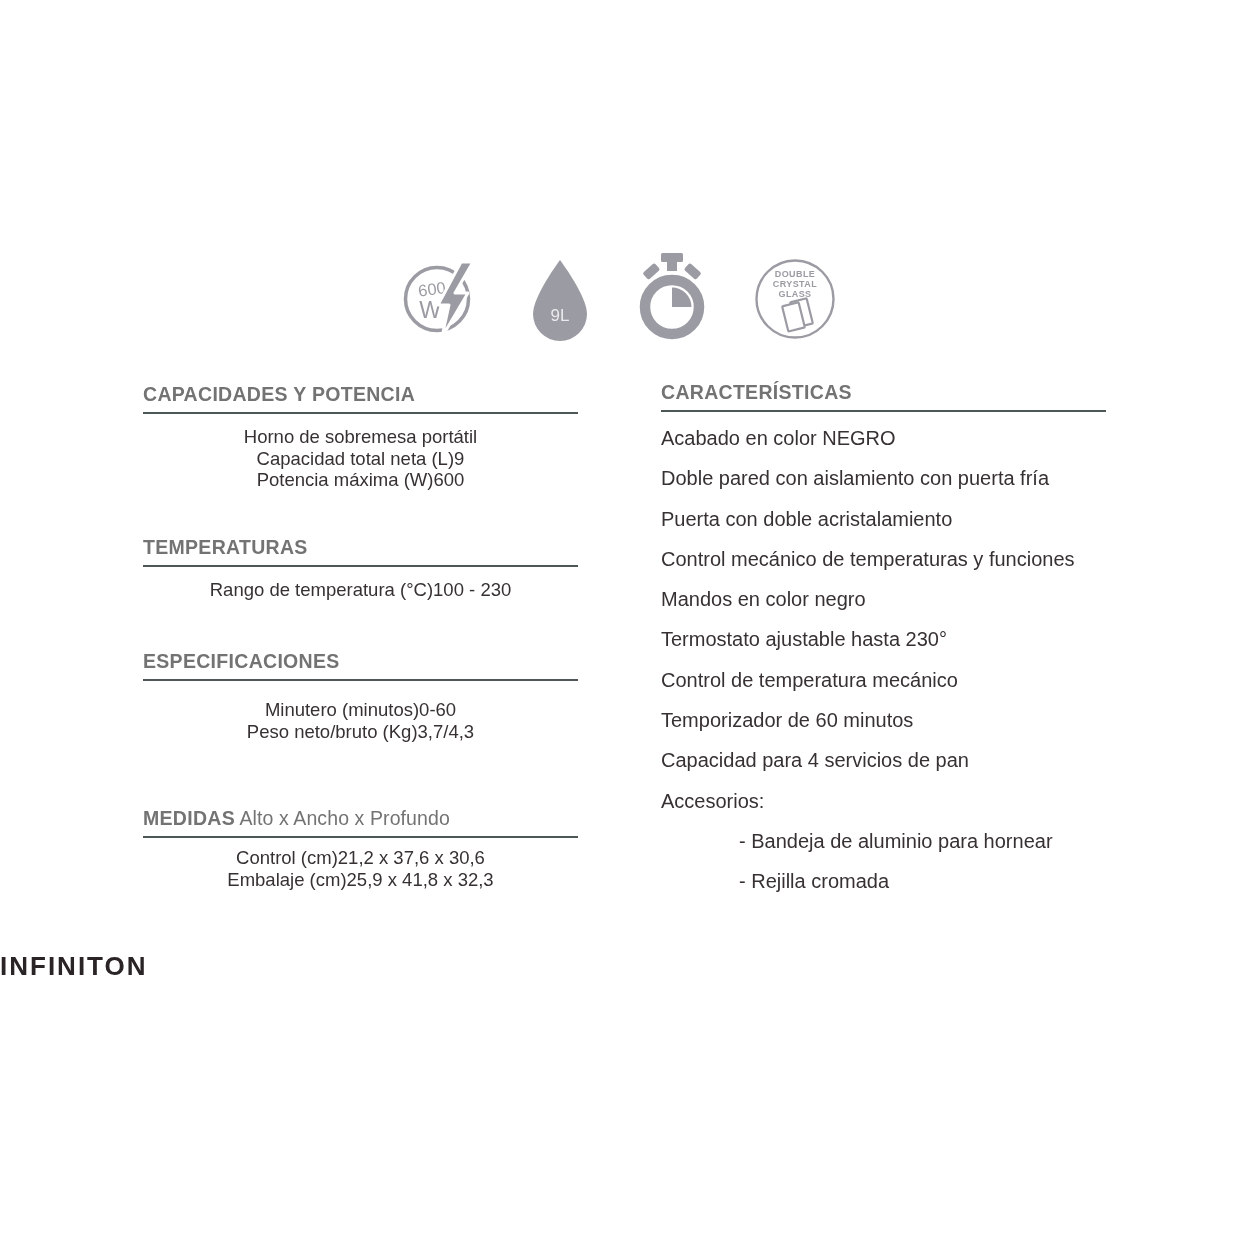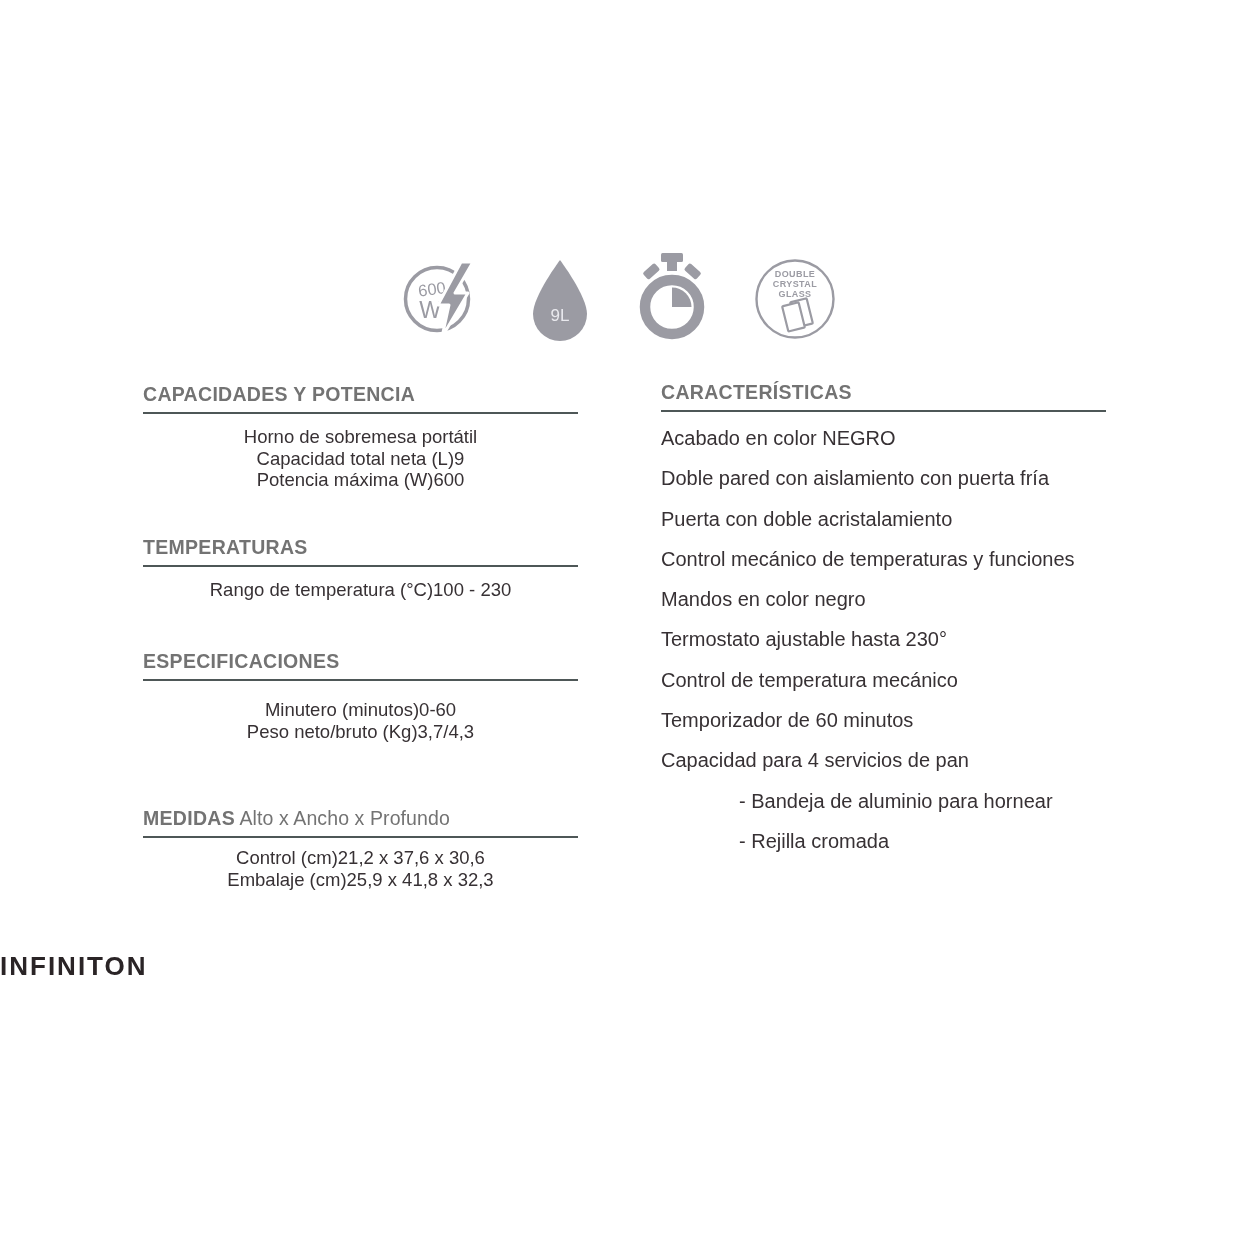--- a/index.html
+++ b/index.html
@@ -183,20 +183,21 @@
     <div class="features">
       <div class="feature">Acabado en color NEGRO</div>
       <div class="feature">Doble pared con aislamiento con puerta fría</div>
       <div class="feature">Puerta con doble acristalamiento</div>
       <div class="feature">Control mecánico de temperaturas y funciones</div>
       <div class="feature">Mandos en color negro</div>
       <div class="feature">Termostato ajustable hasta 230°</div>
       <div class="feature">Control de temperatura mecánico</div>
       <div class="feature">Temporizador de 60 minutos</div>
       <div class="feature">Capacidad para 4 servicios de pan</div>
+      <div class="feature">Accesorios:</div>
       <div class="feature accessory">- Bandeja de aluminio para hornear</div>
       <div class="feature accessory">- Rejilla cromada</div>
     </div>
   </div>
 
   <div class="brand">INFINITON</div>
 
 </div>
 
 </body></html>

